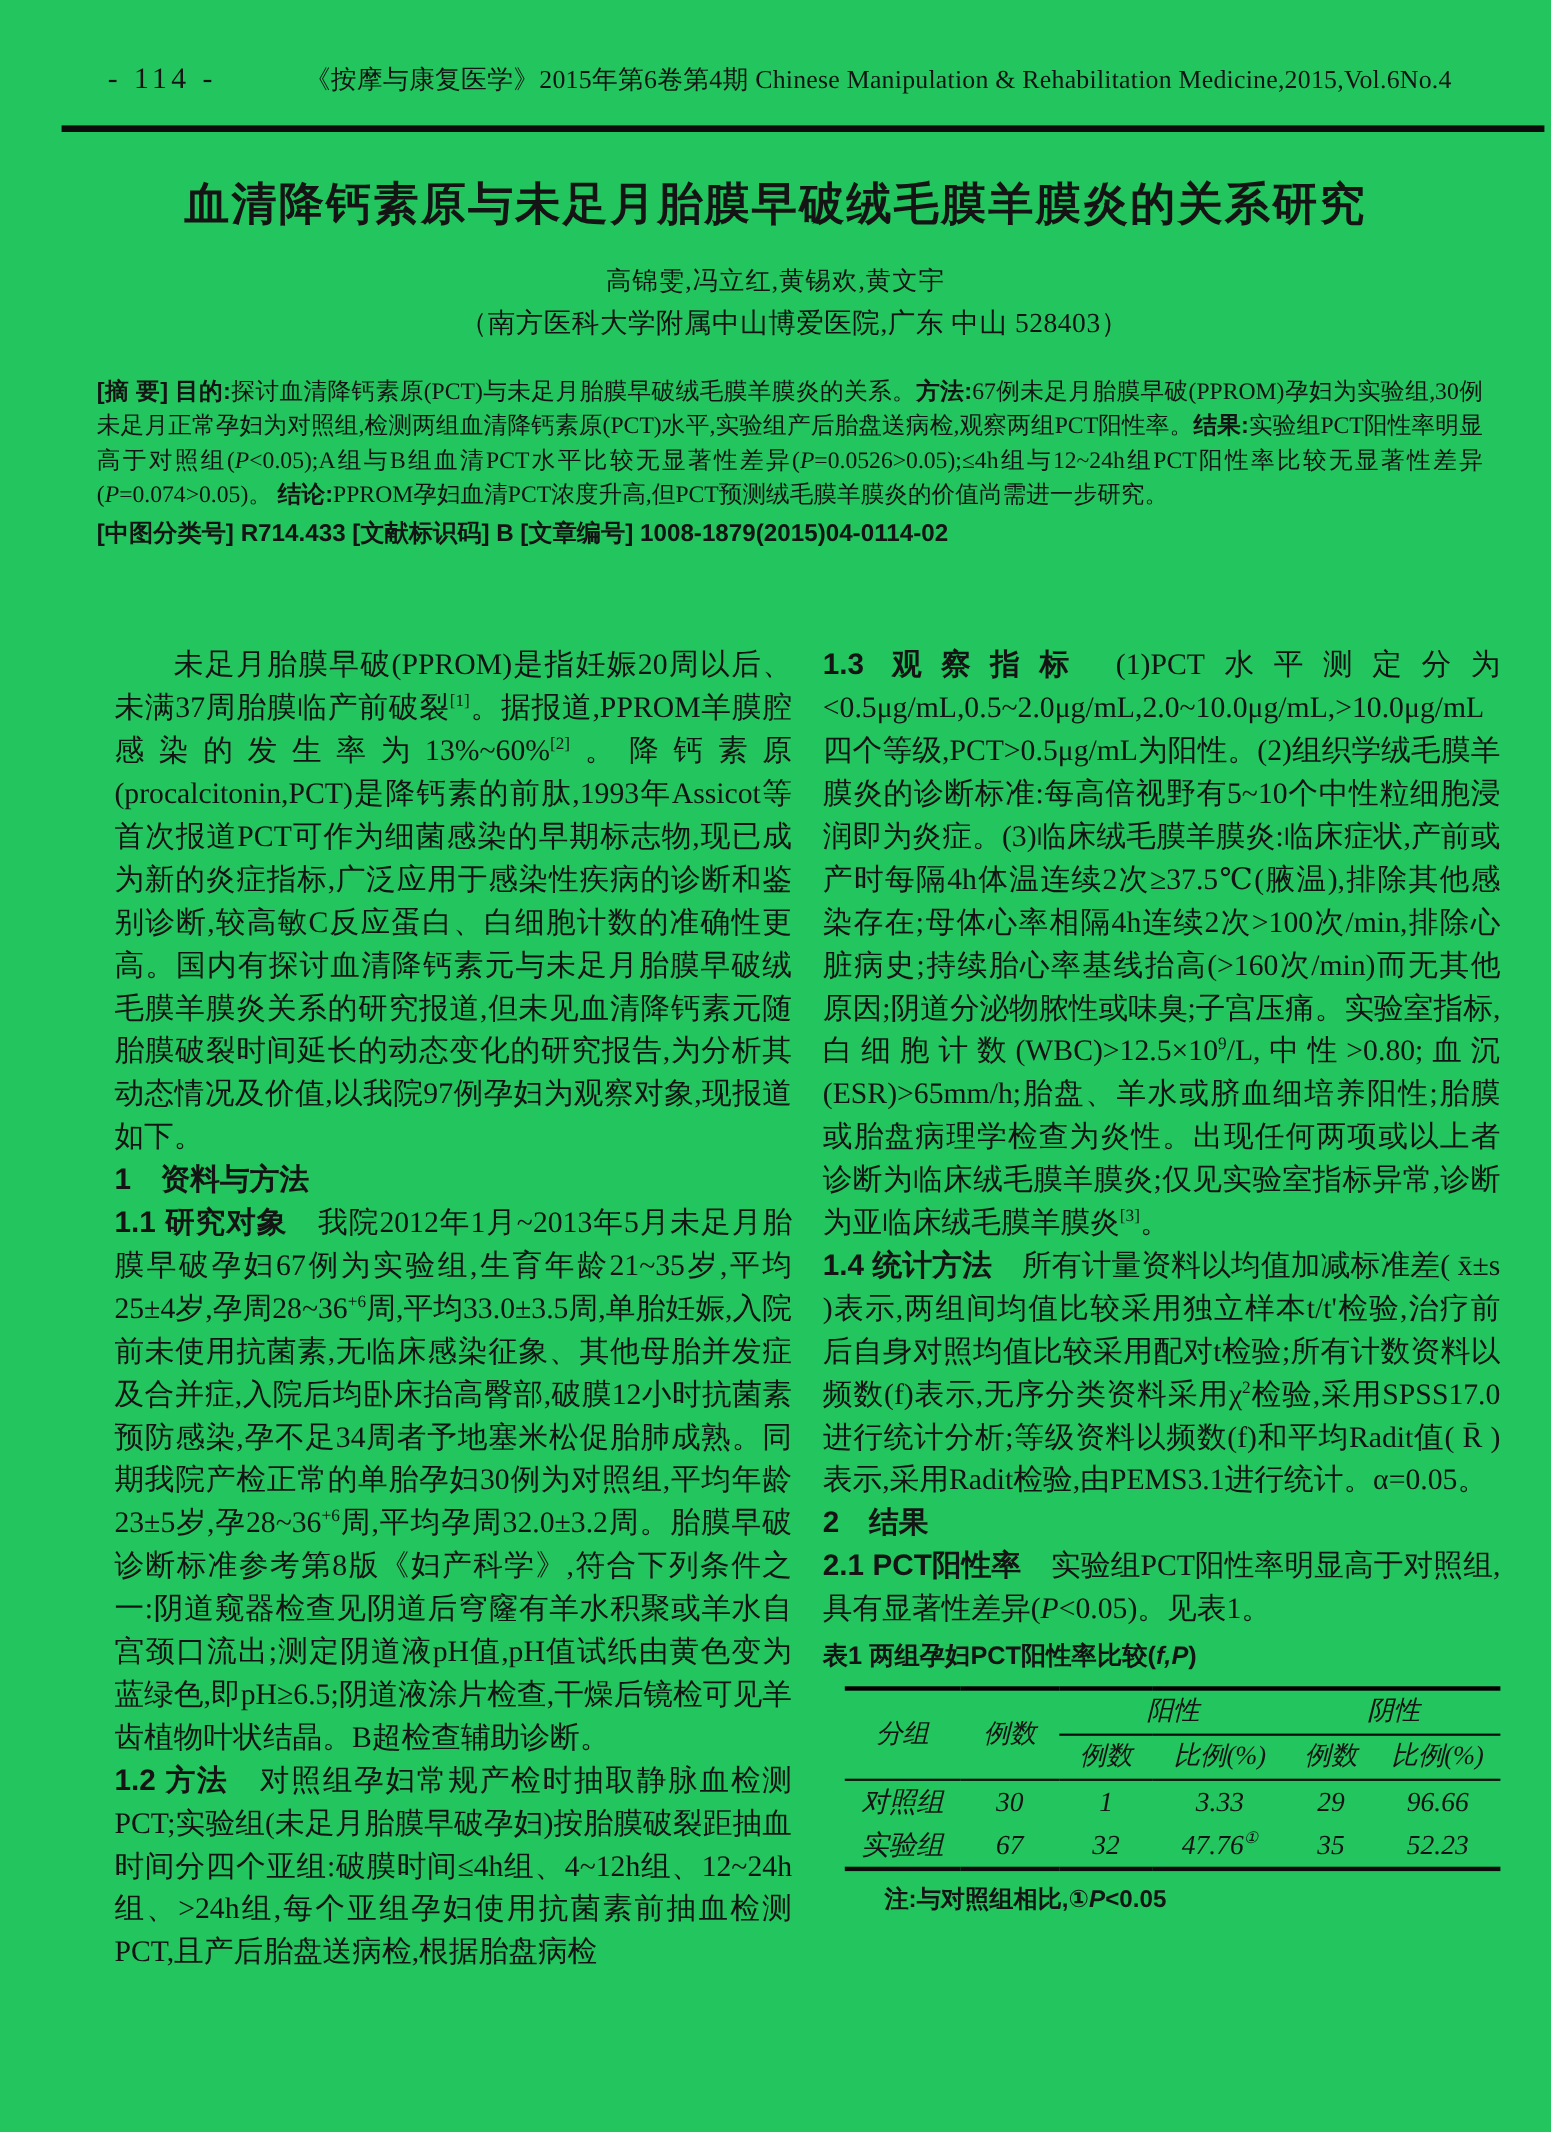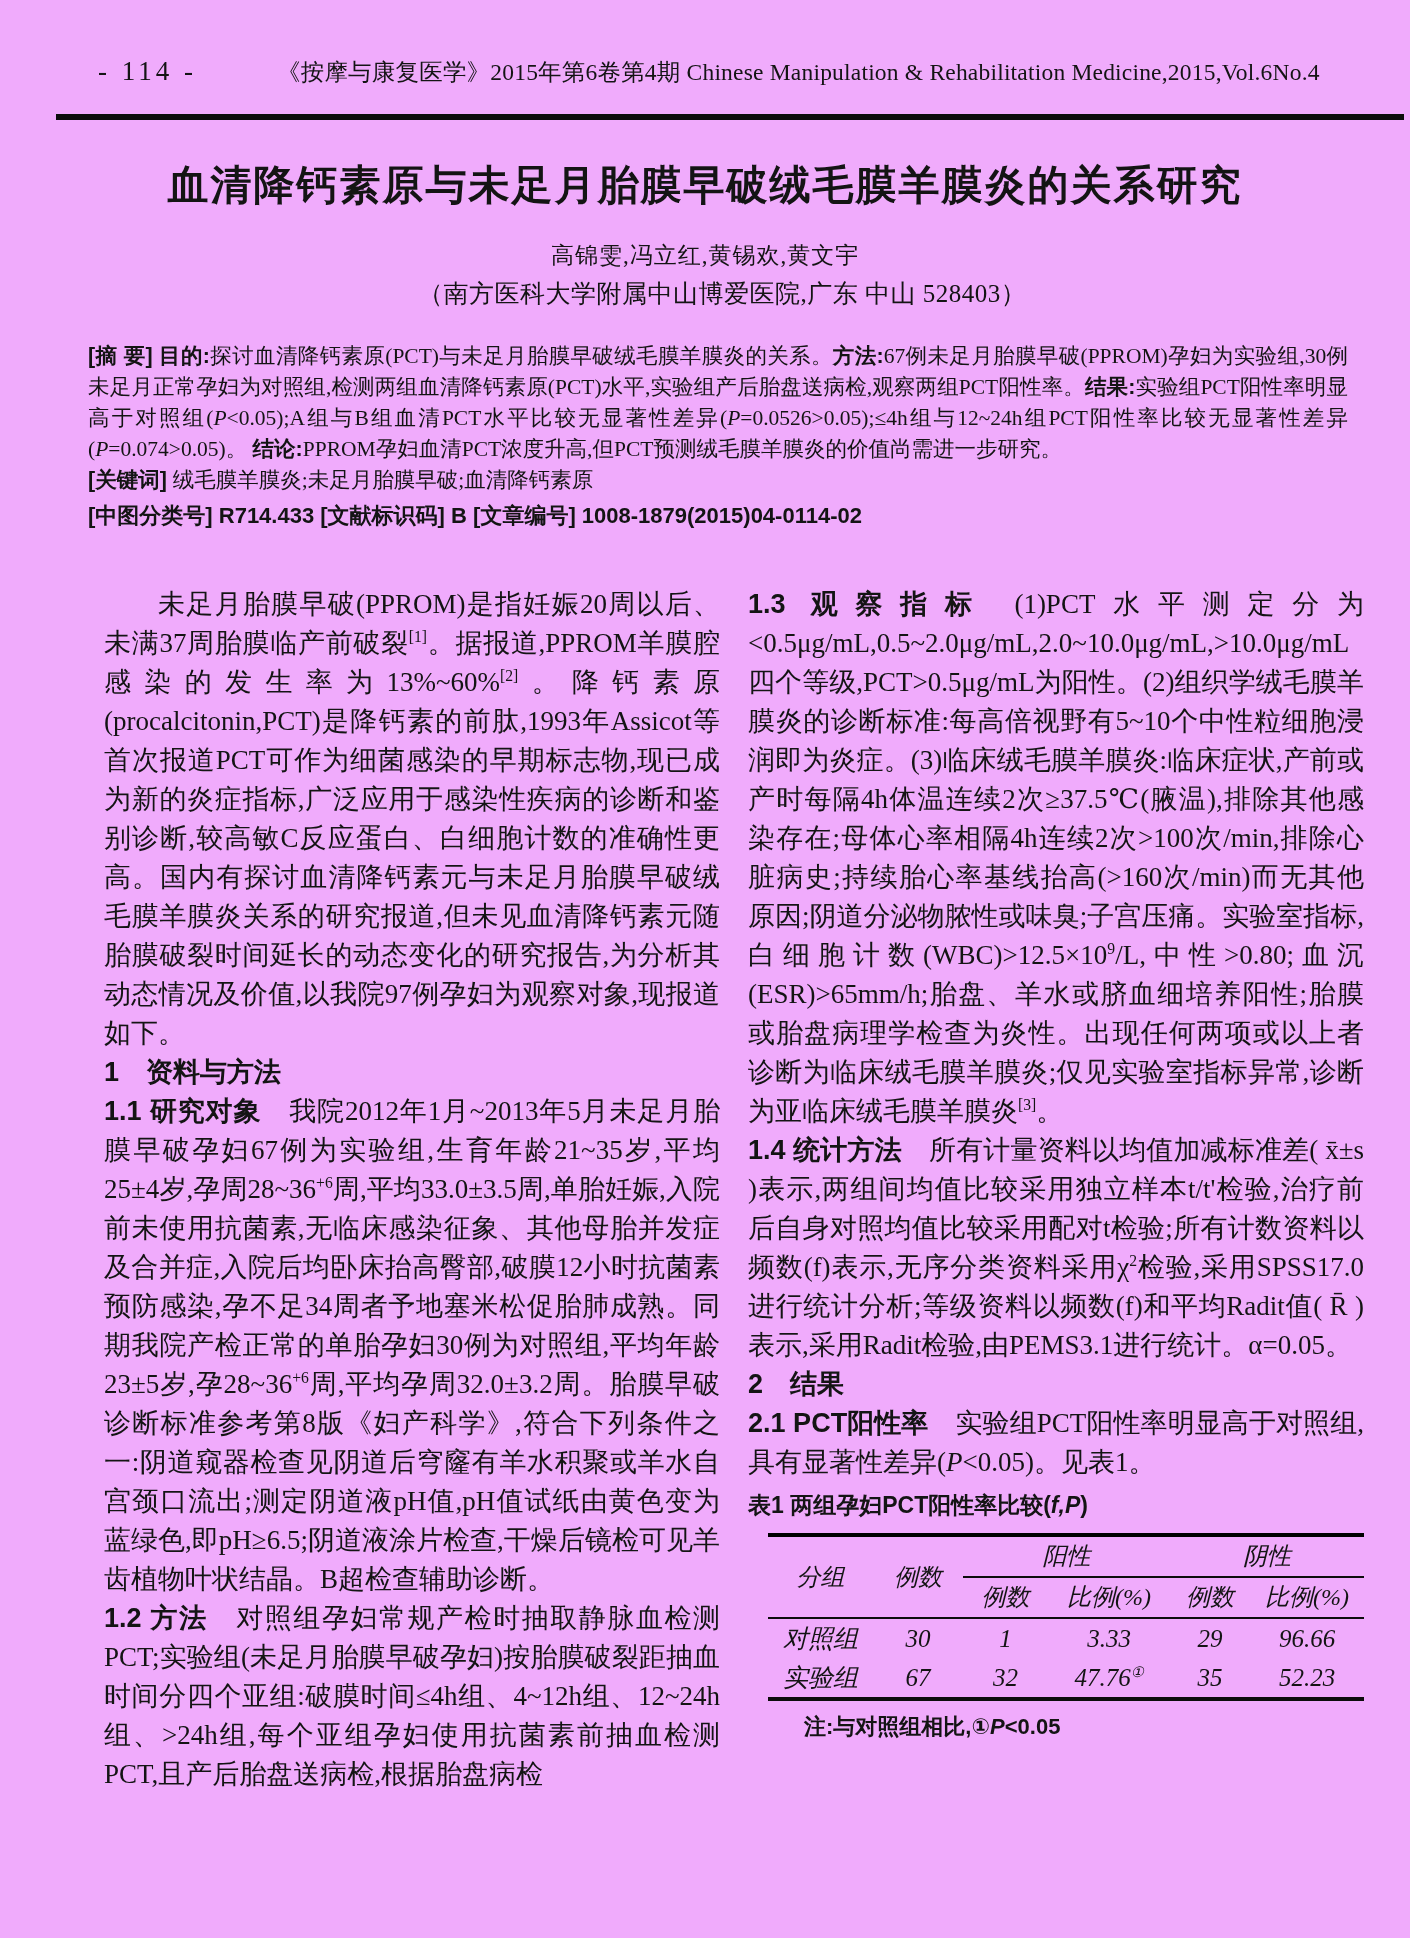--- a/index.html
+++ b/index.html
@@ -1,17 +1,17 @@
 <!DOCTYPE html>
 <html><head>
 <meta charset="utf-8">
 <style>
   html,body{margin:0;padding:0;background:#e8e8e8;}
   .page{
-    position:relative;width:1410px;height:1938px;background:#f0abfc;
+    position:relative;width:1410px;height:1938px;background:#22c55e;
     font-family:"Liberation Serif","DejaVu Serif",serif;color:#141414;
     margin:0 auto;overflow:hidden;
   }
   
   .hdr{position:absolute;top:56px;left:98px;width:1268px;display:flex;align-items:baseline;}
   .pageno{font-size:27px;letter-spacing:4px;white-space:nowrap;}
   .jline{font-size:23.5px;margin-left:80px;white-space:nowrap;letter-spacing:.2px;text-align:center;}
   .rule{position:absolute;top:114px;left:56px;width:1348px;height:6px;background:#0c0c0c;}
   
   .title{position:absolute;top:158px;left:0;width:100%;text-align:center;
@@ -57,21 +57,20 @@
     <span class="jline">《按摩与康复医学》2015年第6卷第4期  Chinese Manipulation &amp; Rehabilitation Medicine,2015,Vol.6No.4</span>
   </div>
   <div class="rule"></div>
 
   <div class="title">血清降钙素原与未足月胎膜早破绒毛膜羊膜炎的关系研究</div>
   <div class="authors">高锦雯,冯立红,黄锡欢,黄文宇</div>
   <div class="affil">（南方医科大学附属中山博爱医院,广东 中山 528403）</div>
 
   <div class="front">
       <p class="blk"><span class="b">[摘  要] </span><span class="b">目的:</span><span>探讨血清降钙素原(PCT)与未足月胎膜早破绒毛膜羊膜炎的关系。</span><span class="b">方法:</span><span>67例未足月胎膜早破(PPROM)孕妇为实验组,30例未足月正常孕妇为对照组,检测两组血清降钙素原(PCT)水平,实验组产后胎盘送病检,观察两组PCT阳性率。</span><span class="b">结果:</span><span>实验组PCT阳性率明显高于对照组(</span><span class="i">P</span><span>&lt;0.05);A组与B组血清PCT水平比较无显著性差异(</span><span class="i">P</span><span>=0.0526&gt;0.05);≤4h组与12~24h组PCT阳性率比较无显著性差异(</span><span class="i">P</span><span>=0.074&gt;0.05)。 </span><span class="b">结论:</span><span>PPROM孕妇血清PCT浓度升高,但PCT预测绒毛膜羊膜炎的价值尚需进一步研究。</span></p>
-      <p class="blk"><span class="b">[关键词] </span><span>绒毛膜羊膜炎;未足月胎膜早破;血清降钙素原</span></p>
       <p class="blk cls-line"><span class="b">[中图分类号] </span><span class="b">R714.433  </span><span class="b">[文献标识码] </span><span class="b">B  </span><span class="b">[文章编号] </span><span class="b">1008-1879(2015)04-0114-02</span></p>
     </div>
 
   <div class="cols">
     <div class="col">
       <div>
           <p class="blk ind"><span>未足月胎膜早破(PPROM)是指妊娠20周以后、未满37周胎膜临产前破裂</span><sup>[1]</sup><span>。据报道,PPROM羊膜腔感染的发生率为13%~60%</span><sup>[2]</sup><span>。降钙素原(procalcitonin,PCT)是降钙素的前肽,1993年Assicot等首次报道PCT可作为细菌感染的早期标志物,现已成为新的炎症指标,广泛应用于感染性疾病的诊断和鉴别诊断,较高敏C反应蛋白、白细胞计数的准确性更高。国内有探讨血清降钙素元与未足月胎膜早破绒毛膜羊膜炎关系的研究报道,但未见血清降钙素元随胎膜破裂时间延长的动态变化的研究报告,为分析其动态情况及价值,以我院97例孕妇为观察对象,现报道如下。</span></p>
           <h3 class="blk bh"><span>1　资料与方法</span></h3>
           <p class="blk"><span class="b">1.1 研究对象</span><span>　我院2012年1月~2013年5月未足月胎膜早破孕妇67例为实验组,生育年龄21~35岁,平均25±4岁,孕周28~36</span><sup>+6</sup><span>周,平均33.0±3.5周,单胎妊娠,入院前未使用抗菌素,无临床感染征象、其他母胎并发症及合并症,入院后均卧床抬高臀部,破膜12小时抗菌素预防感染,孕不足34周者予地塞米松促胎肺成熟。同期我院产检正常的单胎孕妇30例为对照组,平均年龄23±5岁,孕28~36</span><sup>+6</sup><span>周,平均孕周32.0±3.2周。胎膜早破诊断标准参考第8版《妇产科学》,符合下列条件之一:阴道窥器检查见阴道后穹窿有羊水积聚或羊水自宫颈口流出;测定阴道液pH值,pH值试纸由黄色变为蓝绿色,即pH≥6.5;阴道液涂片检查,干燥后镜检可见羊齿植物叶状结晶。B超检查辅助诊断。</span></p>
           <p class="blk"><span class="b">1.2 方法</span><span>　对照组孕妇常规产检时抽取静脉血检测PCT;实验组(未足月胎膜早破孕妇)按胎膜破裂距抽血时间分四个亚组:破膜时间≤4h组、4~12h组、12~24h组、&gt;24h组,每个亚组孕妇使用抗菌素前抽血检测 PCT,且产后胎盘送病检,根据胎盘病检</span></p>

